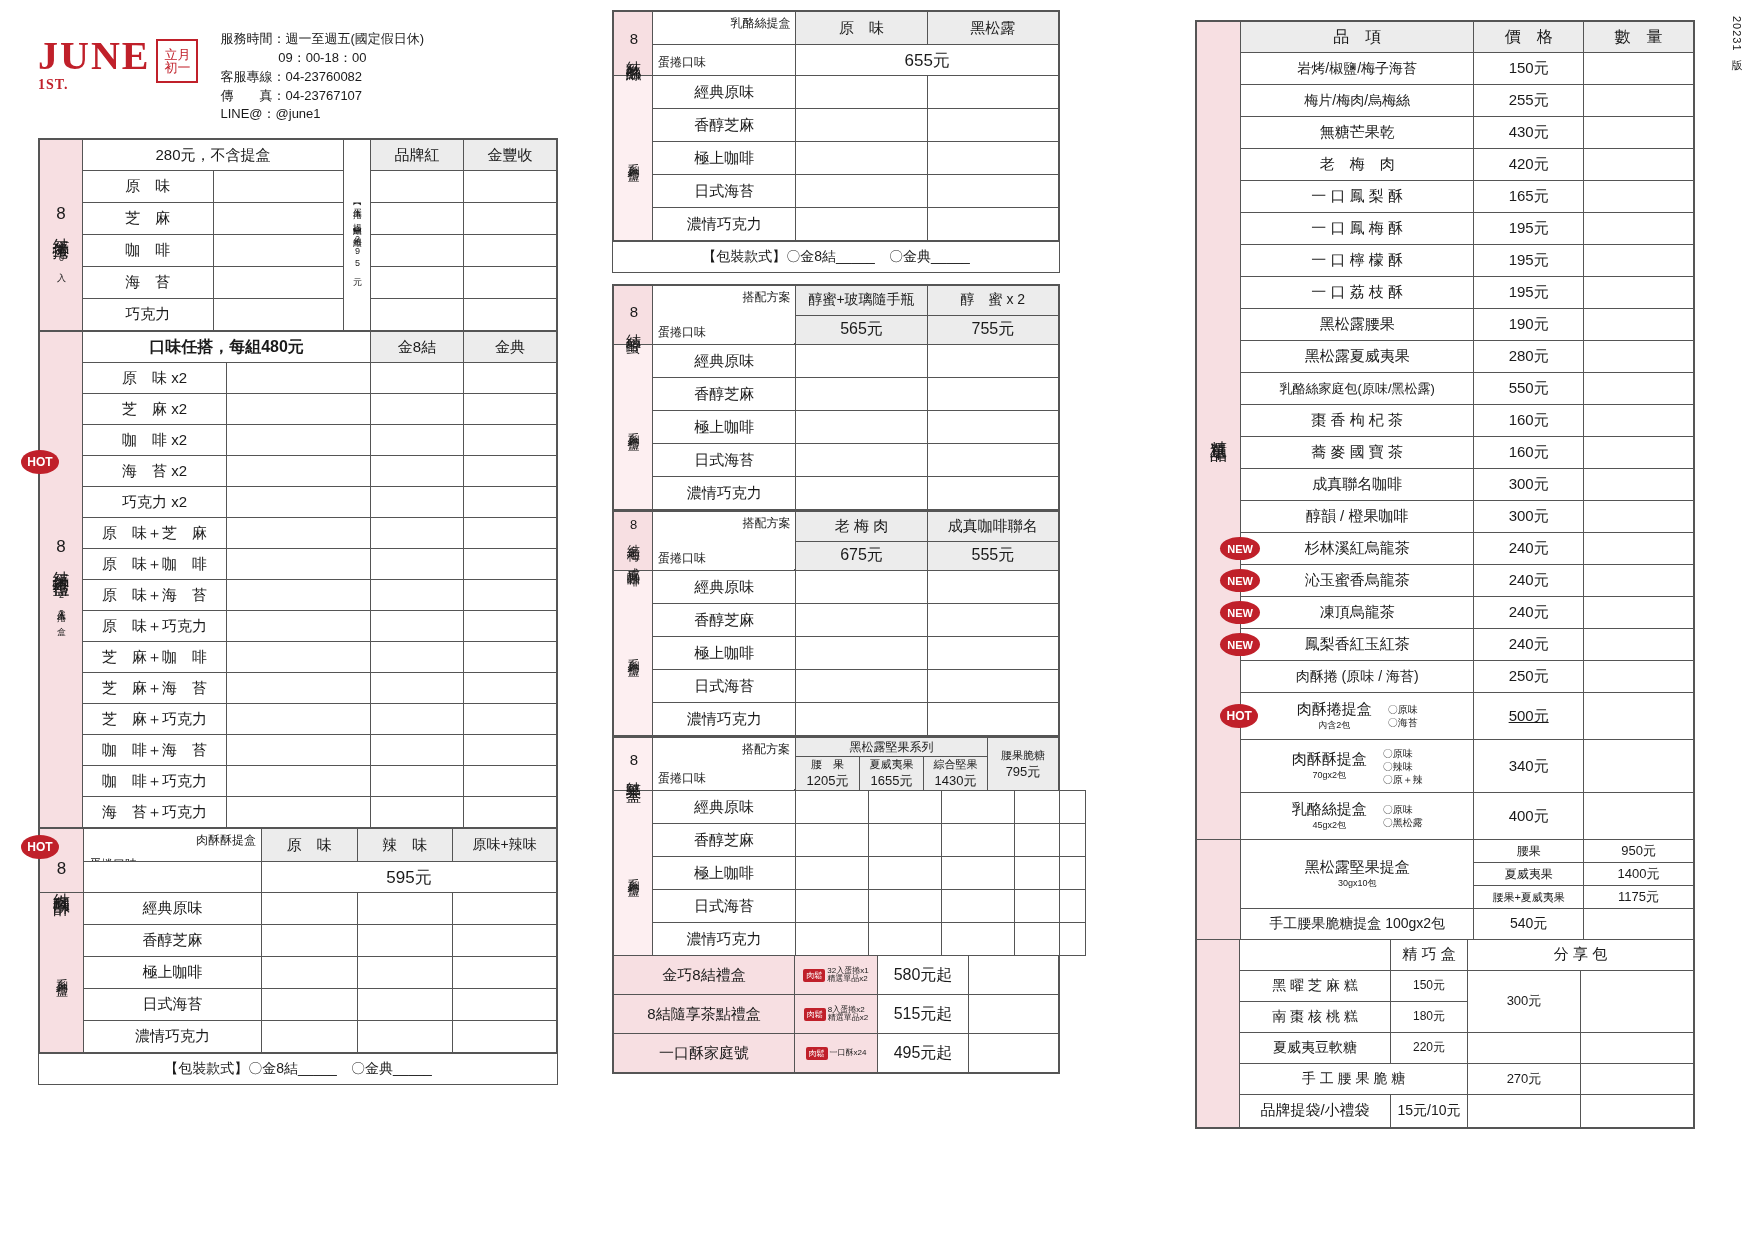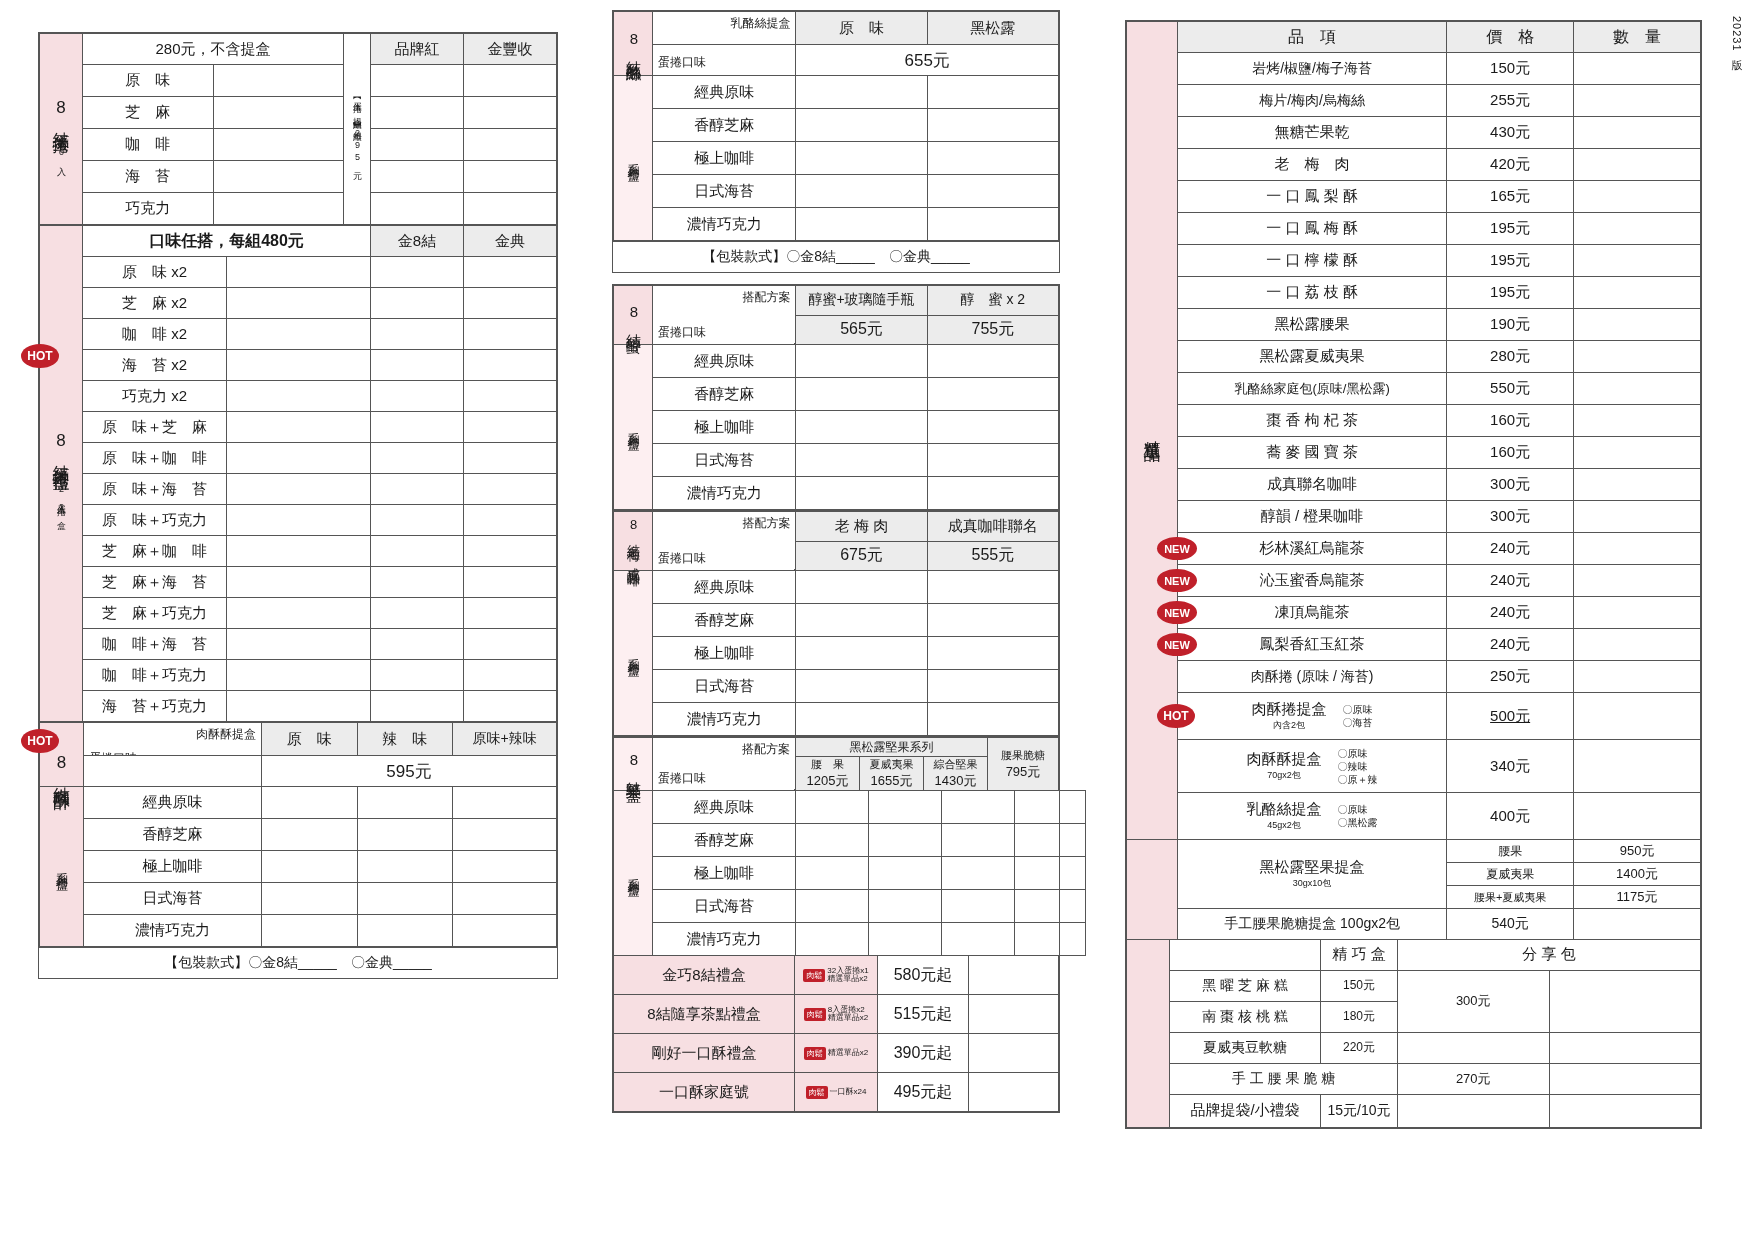--- a/index.html
+++ b/index.html
@@ -30,20 +30,39 @@
   .opt{font-size:10px;text-align:left;padding-left:4px;line-height:1.3;}
   .meatbadge{display:inline-block;background:#c0202a;color:#fff;font-size:8px;padding:1px 3px;border-radius:2px;vertical-align:middle;}
 </style>
 </head>
 <body>
 
 <div class="page">
 
   <div class="col" style="left:38px;top:18px;width:520px;">
 
+    <div style="display:flex;align-items:flex-start;">
+      <div style="display:flex;align-items:center;margin-top:18px;">
+        <div style="line-height:1;">
+          <div class="logo" style="font-size:40px;letter-spacing:2px;">JUNE</div>
+          <div class="logo" style="font-size:14px;letter-spacing:1px;margin-top:2px;">1ST.</div>
+        </div>
+        <div class="sealbox" style="margin-left:6px;margin-top:-6px;">
+          <span>立月</span>
+          <span>初一</span>
+        </div>
+      </div>
+      <div class="contact" style="margin-left:22px;margin-top:12px;">
+        <div>服務時間：週一至週五(國定假日休)</div>
+        <div style="text-align:center;">09：00-18：00</div>
+        <div>客服專線：04-23760082</div>
+        <div>傳　　真：04-23767107</div>
+        <div>LINE@：@june1</div>
+      </div>
+    </div>
 
     <div style="border:1px solid #555;margin-top:14px;position:relative;">
 
       <table style="width:100%;table-layout:fixed;">
         <tbody>
             <tr>
           <td class="pink" rowspan="6" style="width:42px;">
             <div class="vert" style="font-size:17px;margin:0 auto 6px;">8結蛋捲</div>
             <div class="vert tiny" style="margin:0 auto;">每盒40入</div>
           </td>
@@ -530,47 +549,36 @@
           <div style="display:flex;align-items:center;justify-content:center;gap:2px;">
             <span class="meatbadge">肉鬆</span>
             <span class="mini" style="white-space:pre-line;text-align:left;">8入蛋捲x2
 精選單品x2</span>
           </div>
         </td>
         <td style="font-size:16px;">515元起</td>
         <td></td>
       </tr>
       <tr>
-        <td class="pink" style="height:38px;font-size:15px;">剛好一口酥禮盒</td>
-        <td class="pink">
-          <div style="display:flex;align-items:center;justify-content:center;gap:2px;">
-            <span class="meatbadge">肉鬆</span>
-            <span class="mini" style="text-align:left;">精選單品x2</span>
-          </div>
-        </td>
-        <td style="font-size:16px;">390元起</td>
-        <td></td>
-      </tr>
-      <tr>
         <td class="pink" style="height:38px;font-size:15px;">一口酥家庭號</td>
         <td class="pink">
           <div style="display:flex;align-items:center;justify-content:center;gap:2px;">
             <span class="meatbadge">肉鬆</span>
             <span class="mini" style="text-align:left;">一口酥x24</span>
           </div>
         </td>
         <td style="font-size:16px;">495元起</td>
         <td></td>
       </tr>
     </tbody>
         </table>
     </div>
   </div>
 
-  <div class="col" style="left:1125px;top:20px;width:577px;">
+  <div class="col" style="left:1195px;top:20px;width:500px;">
     <div style="border:1px solid #555;">
       <table style="width:100%;table-layout:fixed;border:none;">
 
         <tbody>
             <tr>
           <td class="pink" rowspan="25" style="width:42px;">
             <div class="vert" style="font-size:17px;margin:0 auto;">精選單品</div>
           </td>
           <td class="gray" style="width:226px;height:30px;font-size:16px;">品　項</td>
           <td class="gray" style="width:106px;font-size:16px;">價　格</td>

